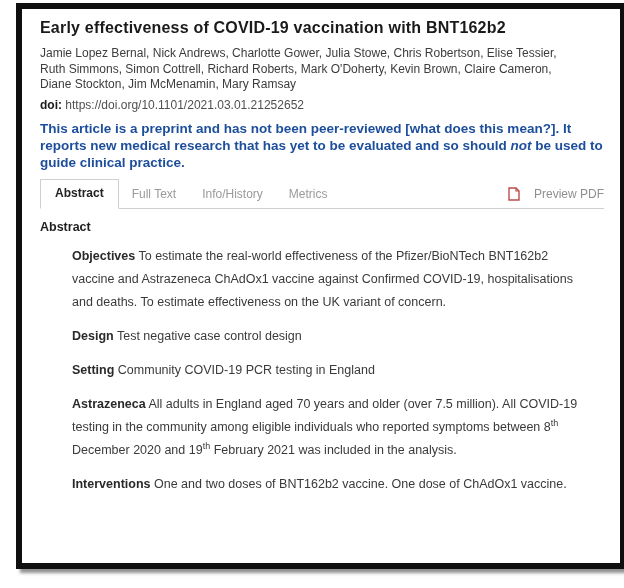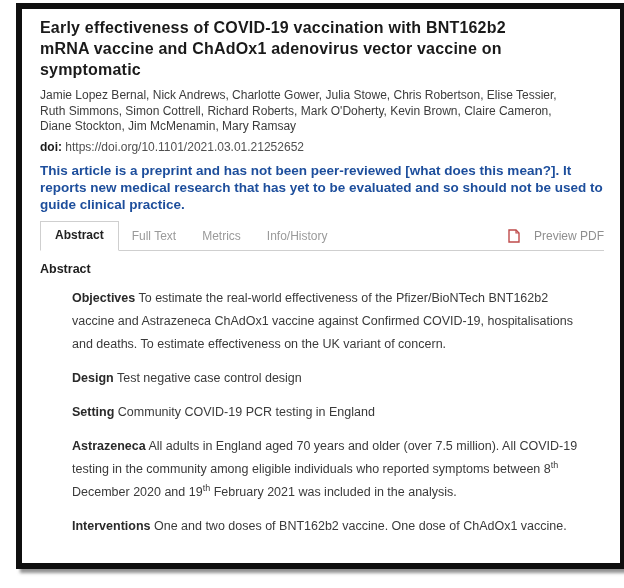--- a/index.html
+++ b/index.html
@@ -32,21 +32,21 @@
   }
   .doi-line { margin-top: 5px; font-size: 12px; }
   .doi-label { font-weight: bold; color: #1a1a1a; }
   .doi-url { color: #4f4f4f; text-decoration: none; }
   .notice {
     margin-top: 8px;
     font-size: 13.5px; font-weight: bold;
     line-height: 17px;
     max-width: 572px;
   }
-  .notice .em { }
+  .notice .em { font-style: italic; }
   .notice .notice-link { cursor: pointer; }
   .tabs-row {
     margin-top: 8px;
     display: flex; align-items: flex-end;
     border-bottom: 1px solid #cfcfcf;
   }
   .tab {
     font-size: 12px; color: #9a9a9a;
     padding: 6px 13px 7px 13px;
     cursor: pointer; white-space: nowrap;
@@ -79,43 +79,42 @@
   .abstract-body p b { color: #2a2a2a; }
   sup { font-size: 9px; line-height: 0; }
 </style>
 </head>
 <body>
 
 <div class="frame">
 
   <div class="title">
     <div>Early effectiveness of COVID-19 vaccination with BNT162b2</div>
-    <div>mRNA vaccine and ChAdOx1 adenovirus vector vaccine on symptomatic</div>
   </div>
 
   <div class="authors">
     <div>Jamie Lopez Bernal, Nick Andrews, Charlotte Gower, Julia Stowe, Chris Robertson, Elise Tessier,</div>
     <div>Ruth Simmons, Simon Cottrell, Richard Roberts, Mark O'Doherty, Kevin Brown, Claire Cameron,</div>
     <div>Diane Stockton, Jim McMenamin, Mary Ramsay</div>
   </div>
 
   <div class="doi-line">
     <span class="doi-label">doi:</span>
     <span class="doi-url">https://doi.org/10.1101/2021.03.01.21252652</span>
   </div>
 
   <div class="notice" style="color:#1d4e9c">
     <span>This article is a preprint and has not been peer-reviewed [</span><span class="notice-link">what does this mean?</span><span>]. It reports new medical research that has yet to be evaluated and so should </span><span class="em">not</span><span> be used to guide clinical practice.</span>
   </div>
 
   <div class="tabs-row">
     <span class="tab active">Abstract</span>
     <span class="tab">Full Text</span>
+    <span class="tab">Info/History</span>
     <span class="tab">Metrics</span>
-    <span class="tab">Info/History</span>
     <span class="preview-pdf">
       <span style="display:inline-flex;">
         <svg width="12" height="14" viewBox="0 0 12 14" fill="none">
           <path d="M1 1 H8 L11 4 V13 H1 Z" stroke="#bf4b4b" stroke-width="1.4" fill="none"></path>
           <path d="M8 1 V4 H11" stroke="#bf4b4b" stroke-width="1.2" fill="none"></path>
         </svg>
       </span>
       <span>Preview PDF</span>
     </span>
   </div>

